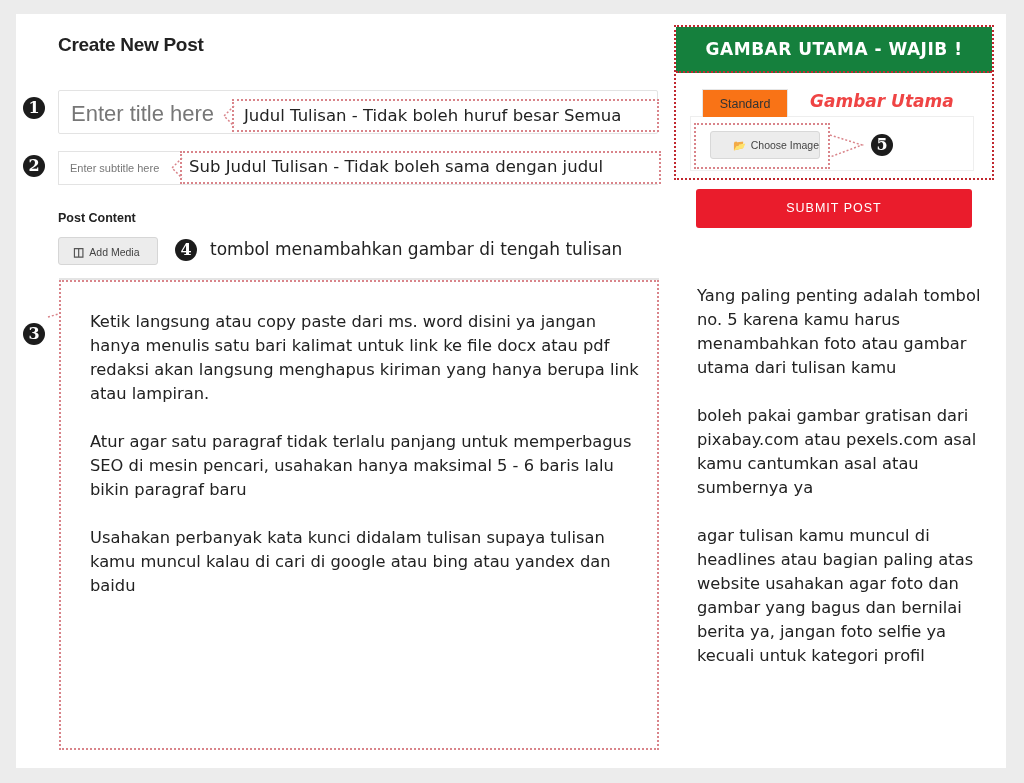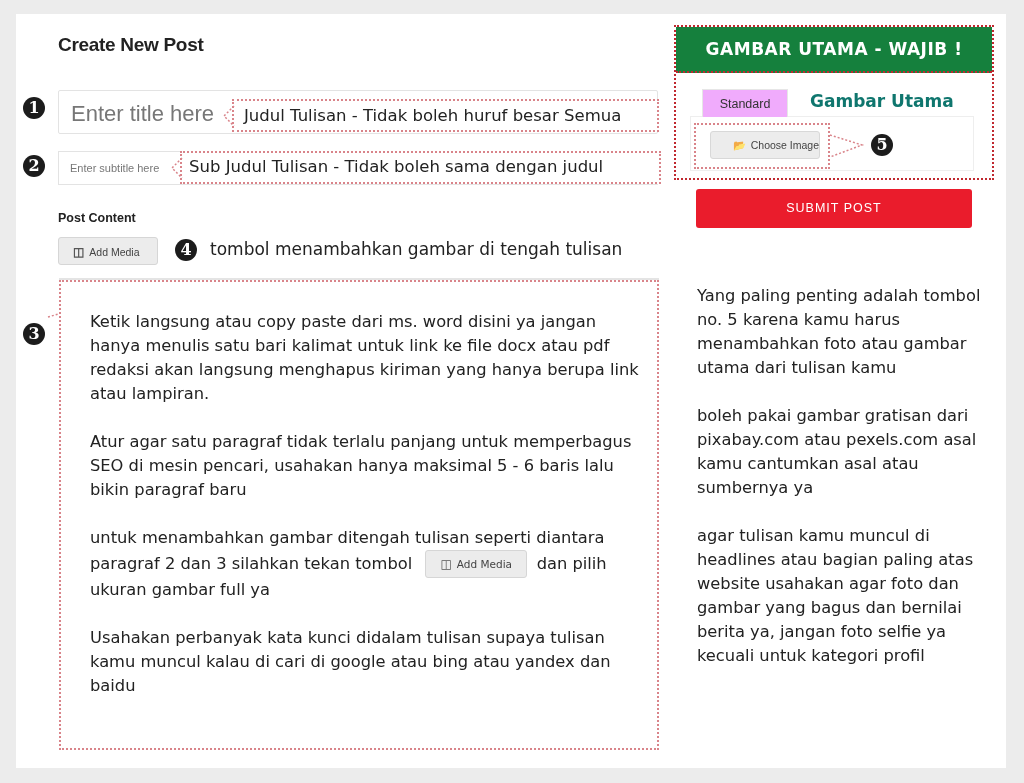--- a/index.html
+++ b/index.html
@@ -20,22 +20,22 @@
   .btn-media .ic { font-size:12px; color:#555; margin-right:5px; font-weight:bold; }
   .hint4 { left:210px; top:239px; font-size:17px; font-family:"DejaVu Sans", sans-serif; color:#222; }
   .editor { left:59px; top:280px; width:600px; height:470px; border:2px dotted #d9848a; box-sizing:border-box; background:#fff; }
   .editor-top { left:59px; top:278px; width:600px; height:2px; background:#e4e4e4; }
   .ed-text { font-family:"DejaVu Sans", sans-serif; font-size:16.3px; line-height:24px; color:#222; }
   .ed-text p { margin:0 0 24px 0; }
   .side-text { left:697px; top:284px; width:300px; font-family:"DejaVu Sans", sans-serif; font-size:16.3px; line-height:24px; color:#222; }
   .side-text p { margin:0 0 24px 0; }
   .featured { left:674px; top:25px; width:320px; height:155px; border:2px dotted #c0282f; box-sizing:border-box; background:#fff; }
   .featured-head { left:0; top:0; width:316px; height:44px; background:#15803d; color:#fff; font-weight:bold; font-size:17px; text-align:center; line-height:44px; letter-spacing:0.5px; font-family:"DejaVu Sans", sans-serif; border-bottom:2px dotted #c0282f; }
-  .tab-std { left:26px; top:62px; width:86px; height:28px; border:1px solid #e6e6e6; border-bottom:none; background:#f0abfc; font-size:12.5px; color:#333; text-align:center; line-height:28px; box-sizing:border-box; }
-  .tab-label { left:134px; top:64px; font-size:17px; font-weight:bold; color:#0f766e; font-family:"DejaVu Sans", sans-serif; }
+  .tab-std { left:26px; top:62px; width:86px; height:28px; border:1px solid #e6e6e6; border-bottom:none; background:#f97316; font-size:12.5px; color:#333; text-align:center; line-height:28px; box-sizing:border-box; }
+  .tab-label { left:134px; top:64px; font-size:17px; font-weight:bold; color:#ef4444; font-family:"DejaVu Sans", sans-serif;font-style:italic; }
   .tab-panel { left:14px; top:89px; width:284px; height:55px; border:1px solid #eee; box-sizing:border-box; }
   .choose-wrap { left:18px; top:96px; width:136px; height:46px; border:2px dotted #d9848a; box-sizing:border-box; }
   .btn-choose { left:14px; top:6px; width:110px; height:28px; background:#ececec; border:1px solid #d8d8d8; border-radius:3px; font-size:10.5px; color:#444; text-align:right; line-height:27px; box-sizing:border-box; }
   .submit { left:696px; top:189px; width:276px; height:39px; background:#ea1c2c; color:#fff; border:none; border-radius:3px; font-weight:normal; font-size:12.5px; letter-spacing:1px; text-align:center; line-height:39px; }
 </style>
 </head>
 <body>
 
 <div class="card"></div>
 
@@ -69,27 +69,20 @@
 <div class="abs num" style="left:23px;top:323px;">3</div>
 <svg class="abs" style="left:44px;top:283px;" width="40" height="40">
     <path d="M4 34 L32 26 L22 4" fill="none" stroke="#d9848a" stroke-width="1.5" stroke-dasharray="2,2"></path>
   </svg>
 
 <div class="abs editor-top"></div>
 <div class="abs editor">
   <div class="abs ed-text" style="left:29px;top:28px;width:560px;">
     <p>Ketik langsung atau copy paste dari ms. word disini ya jangan hanya menulis satu bari kalimat untuk link ke file docx atau pdf redaksi akan langsung menghapus kiriman yang hanya berupa link atau lampiran.</p>
     <p>Atur agar satu paragraf tidak terlalu panjang untuk memperbagus SEO di mesin pencari, usahakan hanya maksimal 5 - 6 baris lalu bikin paragraf baru</p>
-    <p>
-      <span>untuk menambahkan gambar ditengah tulisan seperti diantara</span><br>
-      <span>paragraf 2 dan 3 silahkan tekan tombol</span>
-      <span class="btn-media" style="display:inline-block;width:102px;height:28px;vertical-align:middle;margin:0 4px 0 8px;padding:6px 0 0 14px;line-height:14px;"><span class="ic">◫</span><span>Add Media</span></span>
-      <span>dan pilih</span><br>
-      <span>ukuran gambar full ya</span>
-    </p>
     <p>Usahakan perbanyak kata kunci didalam tulisan supaya tulisan kamu muncul kalau di cari di google atau bing atau yandex dan baidu</p>
   </div>
 </div>
 
 <div class="abs featured">
   <div class="abs featured-head">GAMBAR UTAMA - WAJIB !</div>
   <div class="abs tab-panel"></div>
   <div class="abs tab-std">Standard</div>
   <div class="abs tab-label">Gambar Utama</div>
   <div class="abs choose-wrap">

